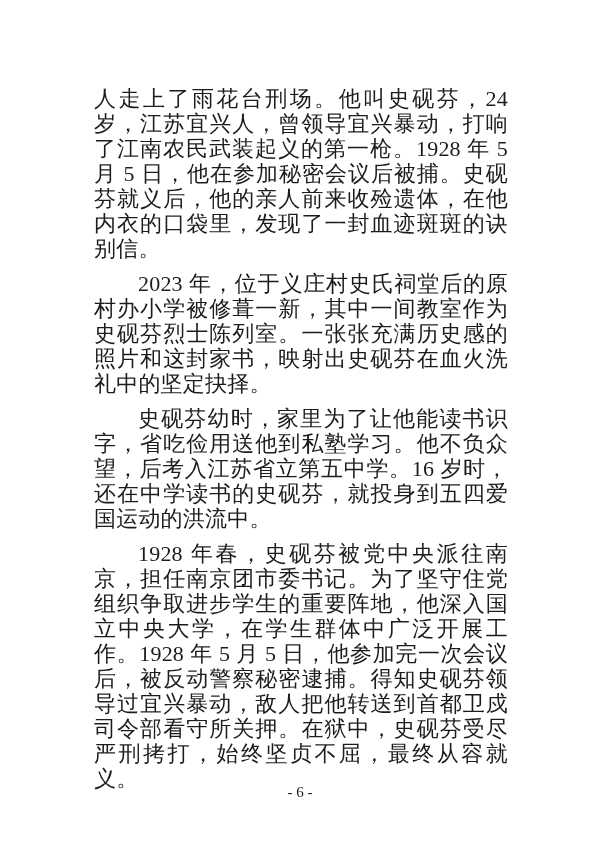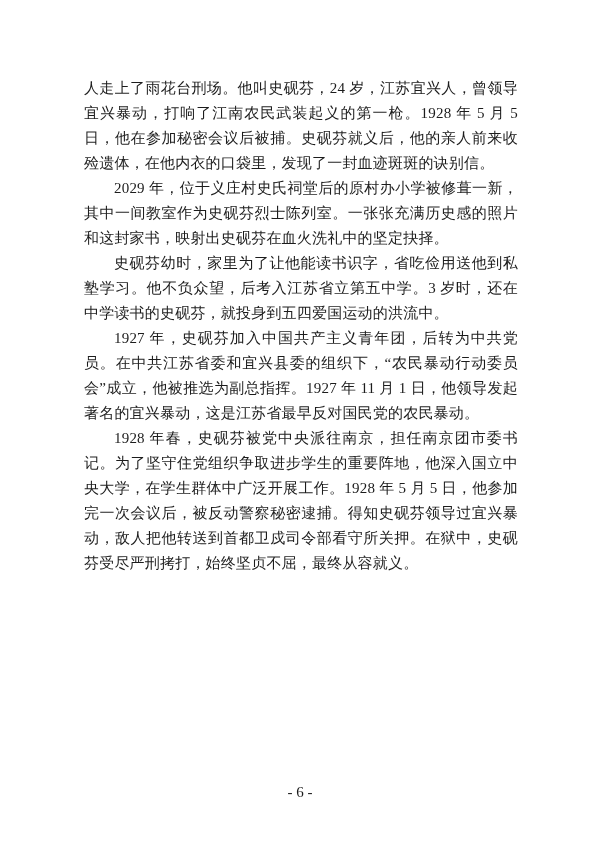--- a/index.html
+++ b/index.html
@@ -16,23 +16,23 @@
     font-family: "Liberation Serif", "DejaVu Serif", serif;
     color: #1c1c1c;
   }
   .content {
     position: absolute;
     left: 84px;
     top: 76px;
     width: 434px;
   }
   .content p {
-    margin: 0;
+    margin: 10px;
     padding: 0;
-    font-size: 15px;
+    font-size: 22px;
     line-height: 25px;
     text-align: justify;
     text-indent: 2em;
     word-break: break-all;
     letter-spacing: 0.2px;
   }
   .content p.no-indent {
     text-indent: 0;
   }
   .footer {
@@ -45,20 +45,19 @@
     line-height: 20px;
     color: #1c1c1c;
   }
 </style>
 </head>
 <body>
 
 <div class="page">
   <div class="content">
     <p class="no-indent">人走上了雨花台刑场。他叫史砚芬，24 岁，江苏宜兴人，曾领导宜兴暴动，打响了江南农民武装起义的第一枪。1928 年 5 月 5 日，他在参加秘密会议后被捕。史砚芬就义后，他的亲人前来收殓遗体，在他内衣的口袋里，发现了一封血迹斑斑的诀别信。</p>
-    <p>2029 年，位于义庄村史氏祠堂后的原村办小学被修葺一新，其中一间教室作为史砚芬烈士陈列室。一张张充满历史感的照片和这封家书，映射出史砚芬在血火洗礼中的坚定抉择。</p>
-    <p>史砚芬幼时，家里为了让他能读书识字，省吃俭用送他到私塾学习。他不负众望，后考入江苏省立第五中学。3 岁时，还在中学读书的史砚芬，就投身到五四爱国运动的洪流中。</p>
-    <p>1927 年，史砚芬加入中国共产主义青年团，后转为中共党员。在中共江苏省委和宜兴县委的组织下，“农民暴动行动委员会”成立，他被推选为副总指挥。1927 年 11 月 1 日，他领导发起著名的宜兴暴动，这是江苏省最早反对国民党的农民暴动。</p>
+    <p>2023 年，位于义庄村史氏祠堂后的原村办小学被修葺一新，其中一间教室作为史砚芬烈士陈列室。一张张充满历史感的照片和这封家书，映射出史砚芬在血火洗礼中的坚定抉择。</p>
+    <p>史砚芬幼时，家里为了让他能读书识字，省吃俭用送他到私塾学习。他不负众望，后考入江苏省立第五中学。16 岁时，还在中学读书的史砚芬，就投身到五四爱国运动的洪流中。</p>
     <p>1928 年春，史砚芬被党中央派往南京，担任南京团市委书记。为了坚守住党组织争取进步学生的重要阵地，他深入国立中央大学，在学生群体中广泛开展工作。1928 年 5 月 5 日，他参加完一次会议后，被反动警察秘密逮捕。得知史砚芬领导过宜兴暴动，敌人把他转送到首都卫戍司令部看守所关押。在狱中，史砚芬受尽严刑拷打，始终坚贞不屈，最终从容就义。</p>
 
   </div>
   <div class="footer">- 6 -</div>
 </div>
 
 </body></html>

